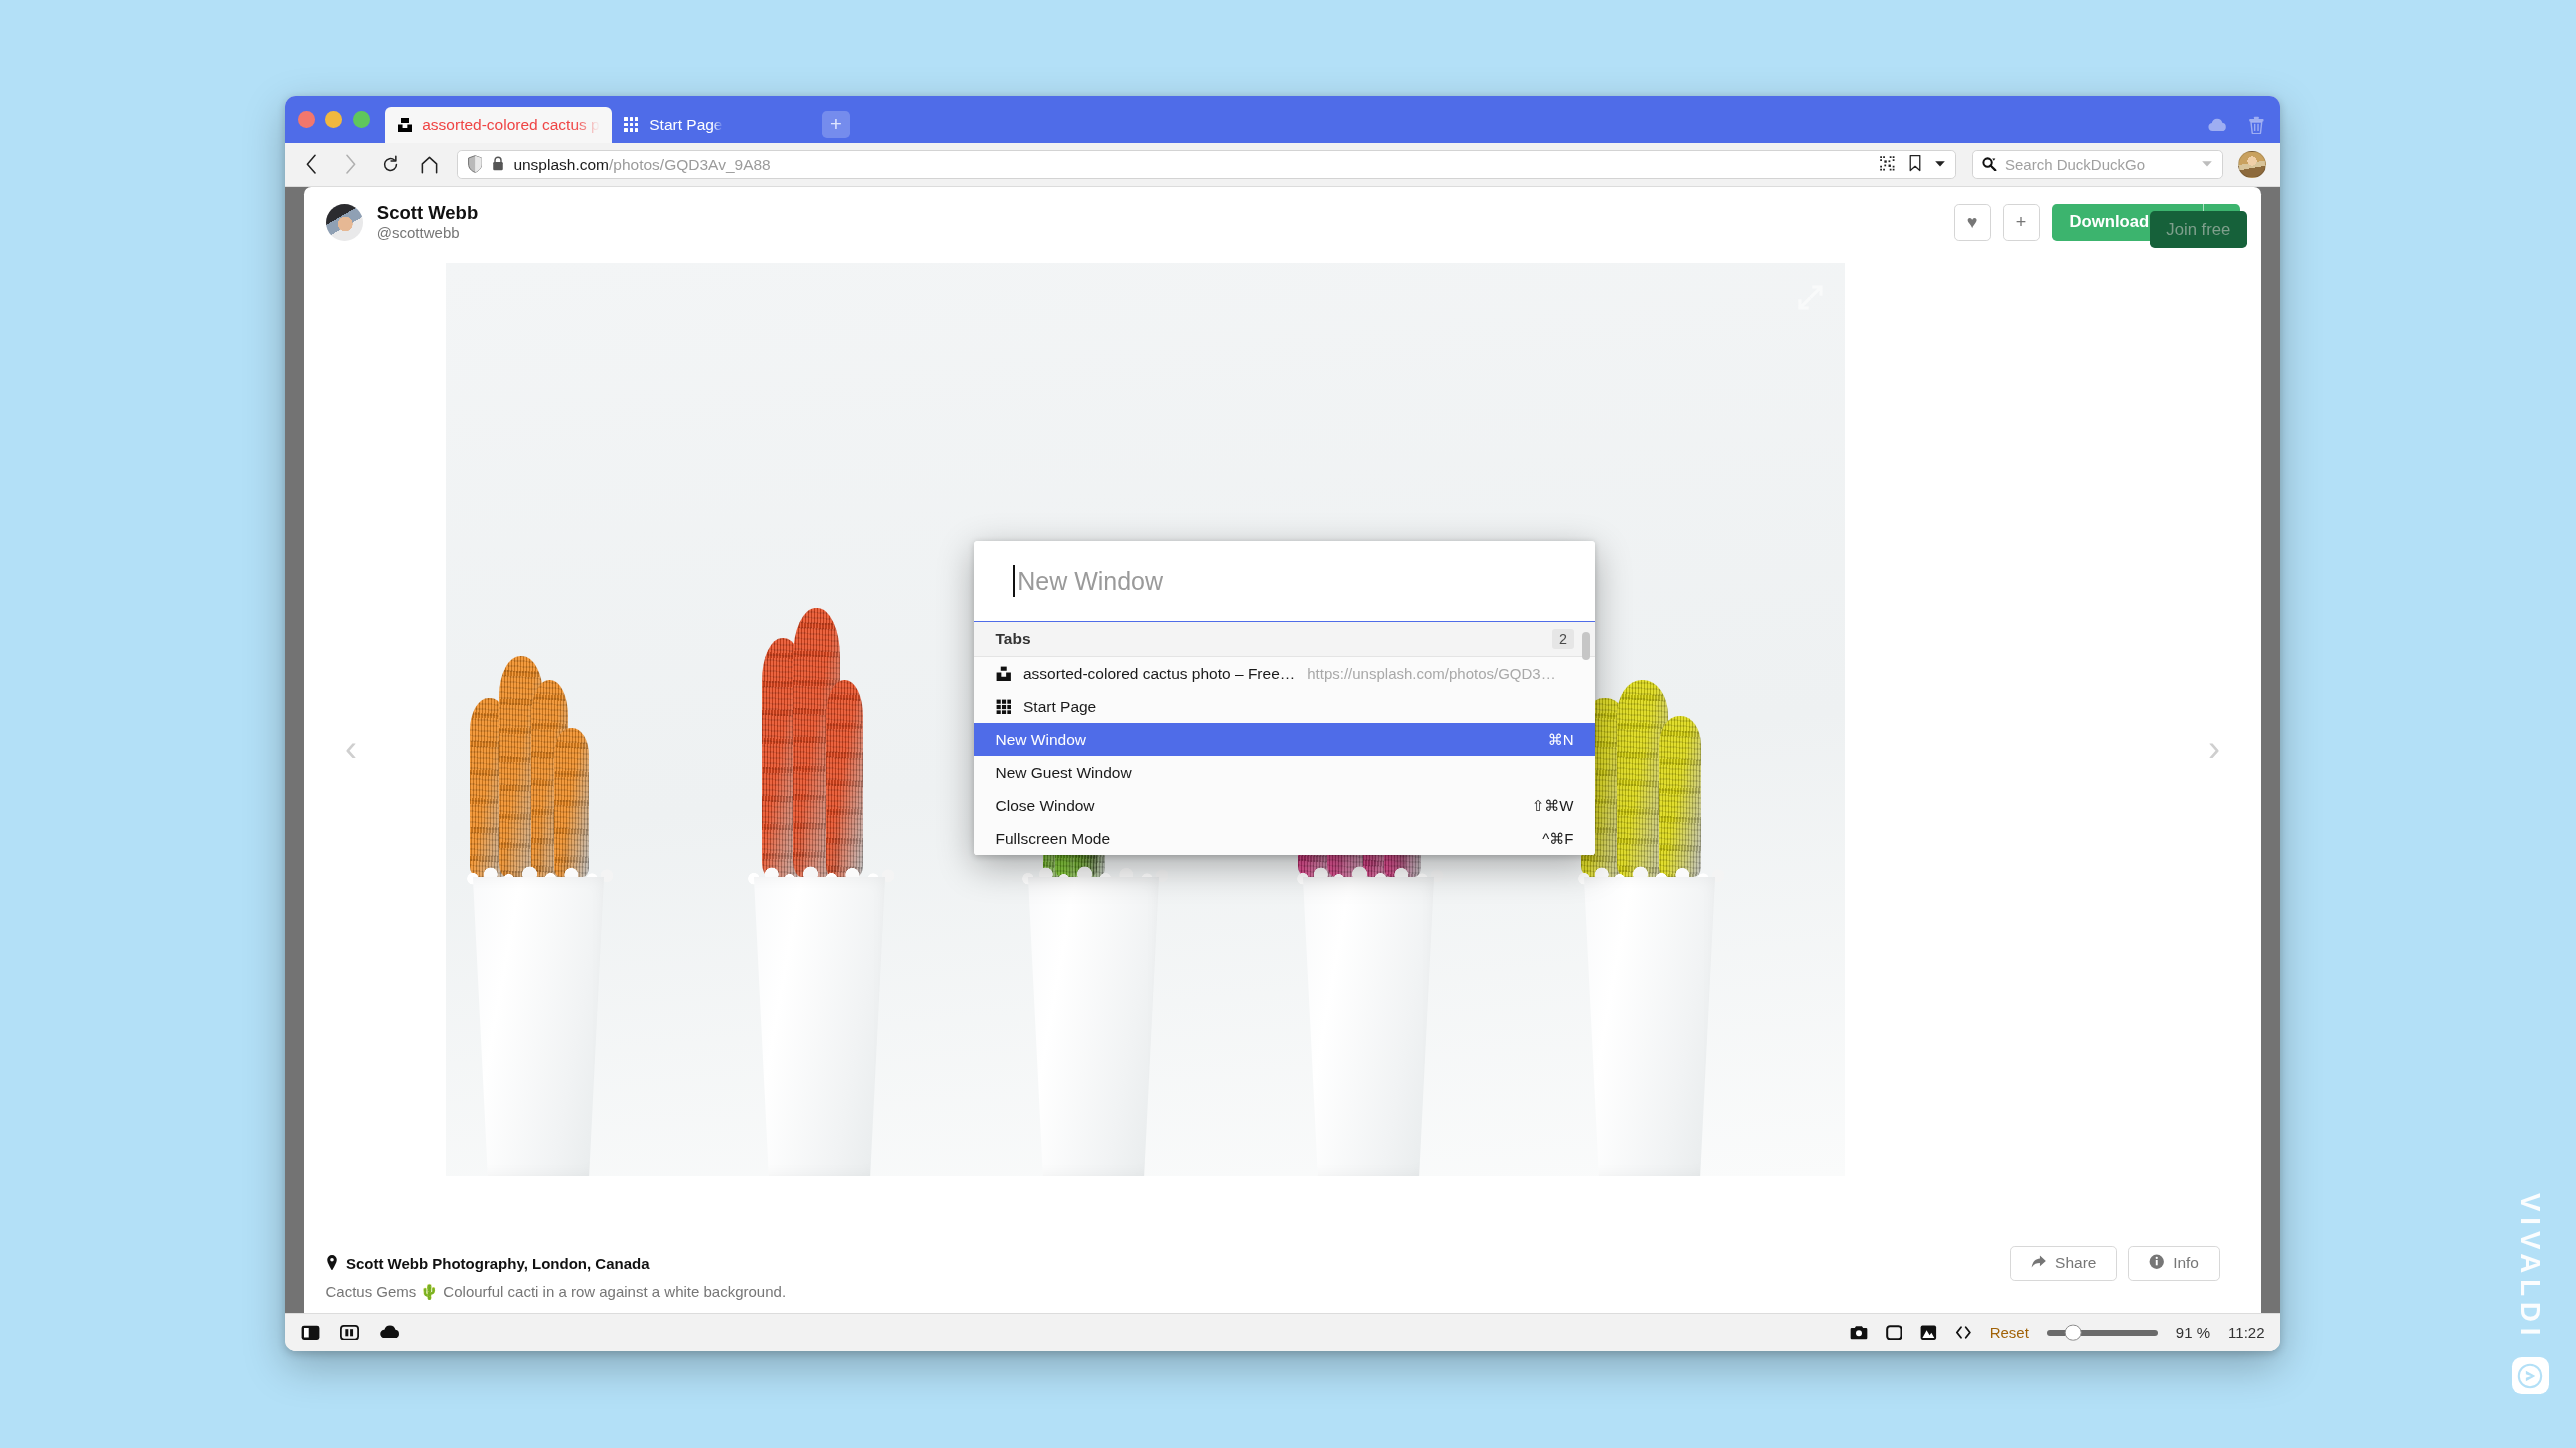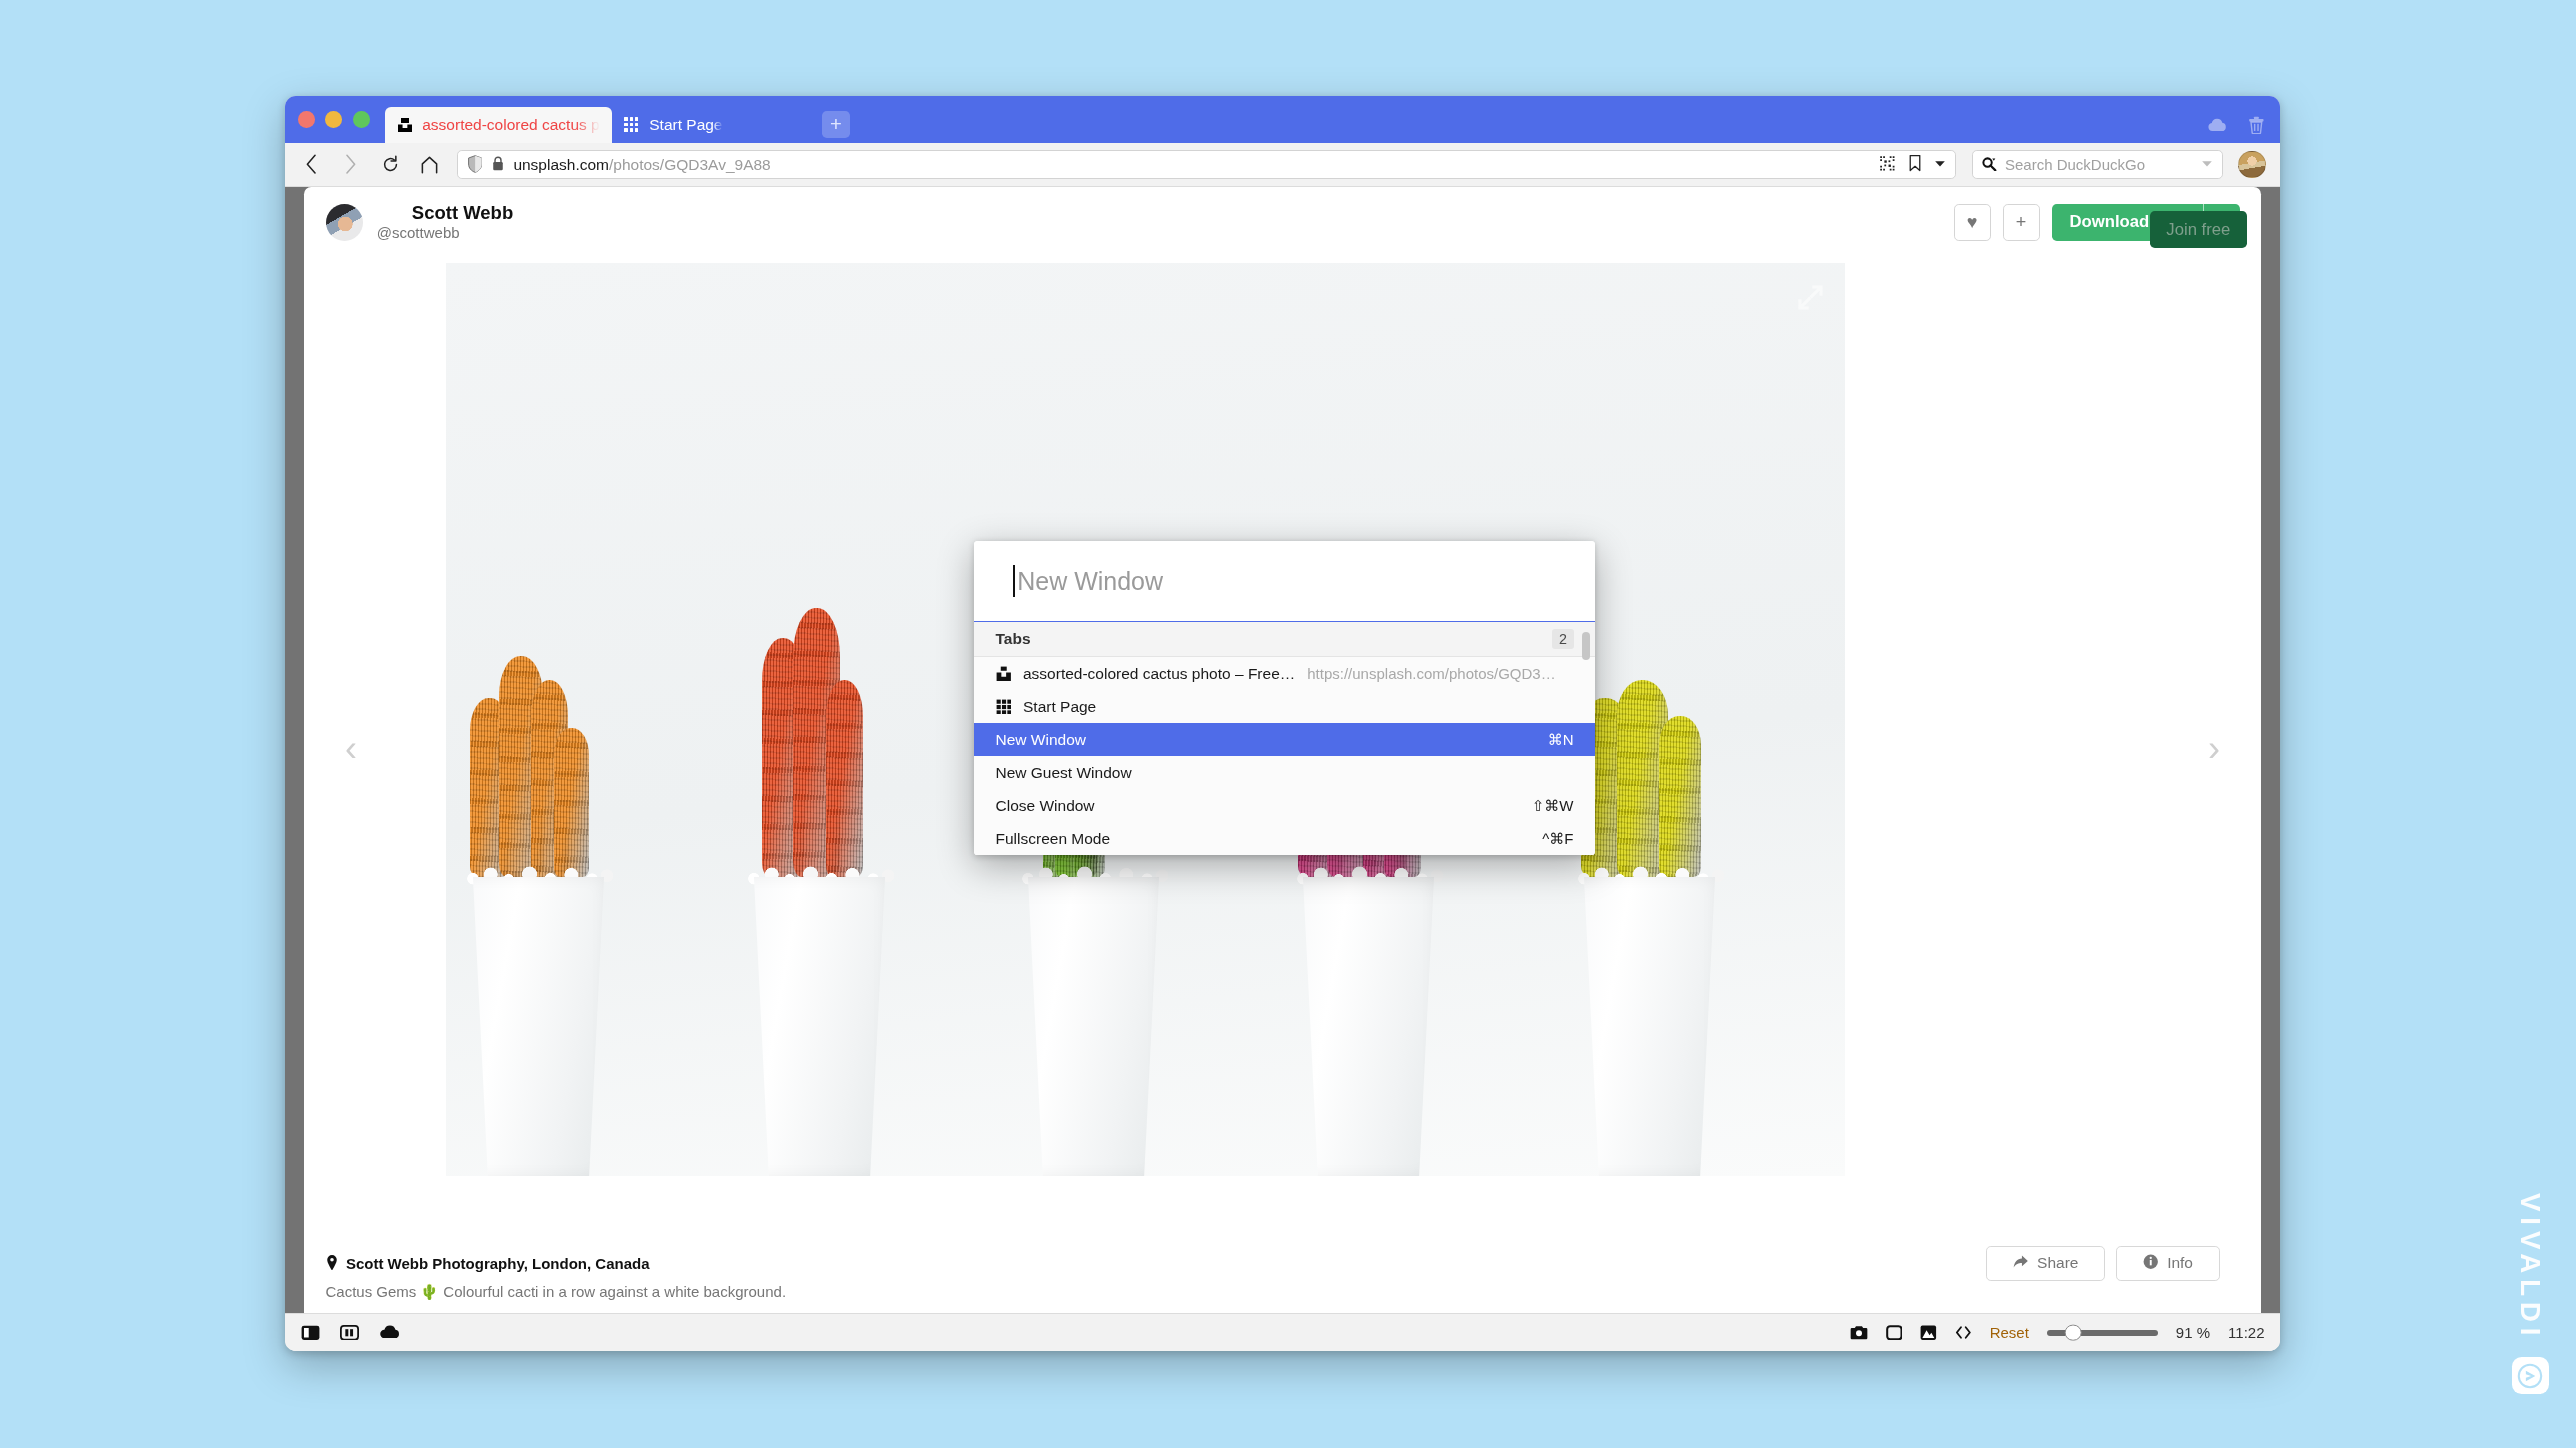--- a/index.html
+++ b/index.html
@@ -225,21 +225,21 @@
     padding: 0 21.5px;
     gap: 14.3px;
   }
   #author-avatar {
     width: 37px; height: 37px; border-radius: 50%;
     background:
       radial-gradient(circle at 52% 54%, #e6b894 0 26%, transparent 27%),
       linear-gradient(150deg,#2b2b2f 0 36%, #8fa0b4 36% 58%, #e9e9ea 58% 100%);
     flex: 0 0 auto;
   }
-  #author-name { font-size: 18.5px; font-weight: 700; color: #111; line-height: 1.15; margin-left: 35px; }
+  #author-name { font-size: 18.5px; font-weight: 700; color: #111; line-height: 1.15; }
   #author-handle { font-size: 15px; color: #767676; line-height: 1.2; }
   #modal-actions { margin-left: auto; display: flex; align-items: center; gap: 12px; }
   .sq-btn {
     width: 37px; height: 37px;
     border: 0.6px solid #d5d5d5; border-radius: 4.8px;
     background: #fff; color: #767676;
     display: flex; align-items: center; justify-content: center;
     font-size: 18px;
   }
   #download-group { display: flex; align-items: stretch; border-radius: 4.8px; overflow: hidden; }
@@ -304,21 +304,21 @@
     padding: 13px 21.5px 12px 21.5px;
     display: flex; flex-direction: column; gap: 10.8px;
     background: #fff;
   }
   #meta-line1 { display: flex; align-items: center; gap: 8.4px; }
   #meta-location { font-size: 15px; font-weight: 700; color: #111; }
   #meta-caption { font-size: 15px; color: #767676; }
   #meta-right { position: absolute; right: 41px; display: flex; gap: 10.8px; }
   .pill-btn {
     border: 0.6px solid #d8d8d8; border-radius: 4.8px; background: #fff;
-    height: 35px; padding: 0 26px;
+    height: 35px; padding: 0 20px;
     display: flex; align-items: center; gap: 8.4px;
     font-size: 15.5px; color: #767676;
   }
 
   
   .stage-chevron {
     position: absolute; top: 50%; transform: translateY(-50%);
     color: #cfcfcf; font-size: 36px; line-height: 1; font-weight: 300;
     user-select: none;
   }

